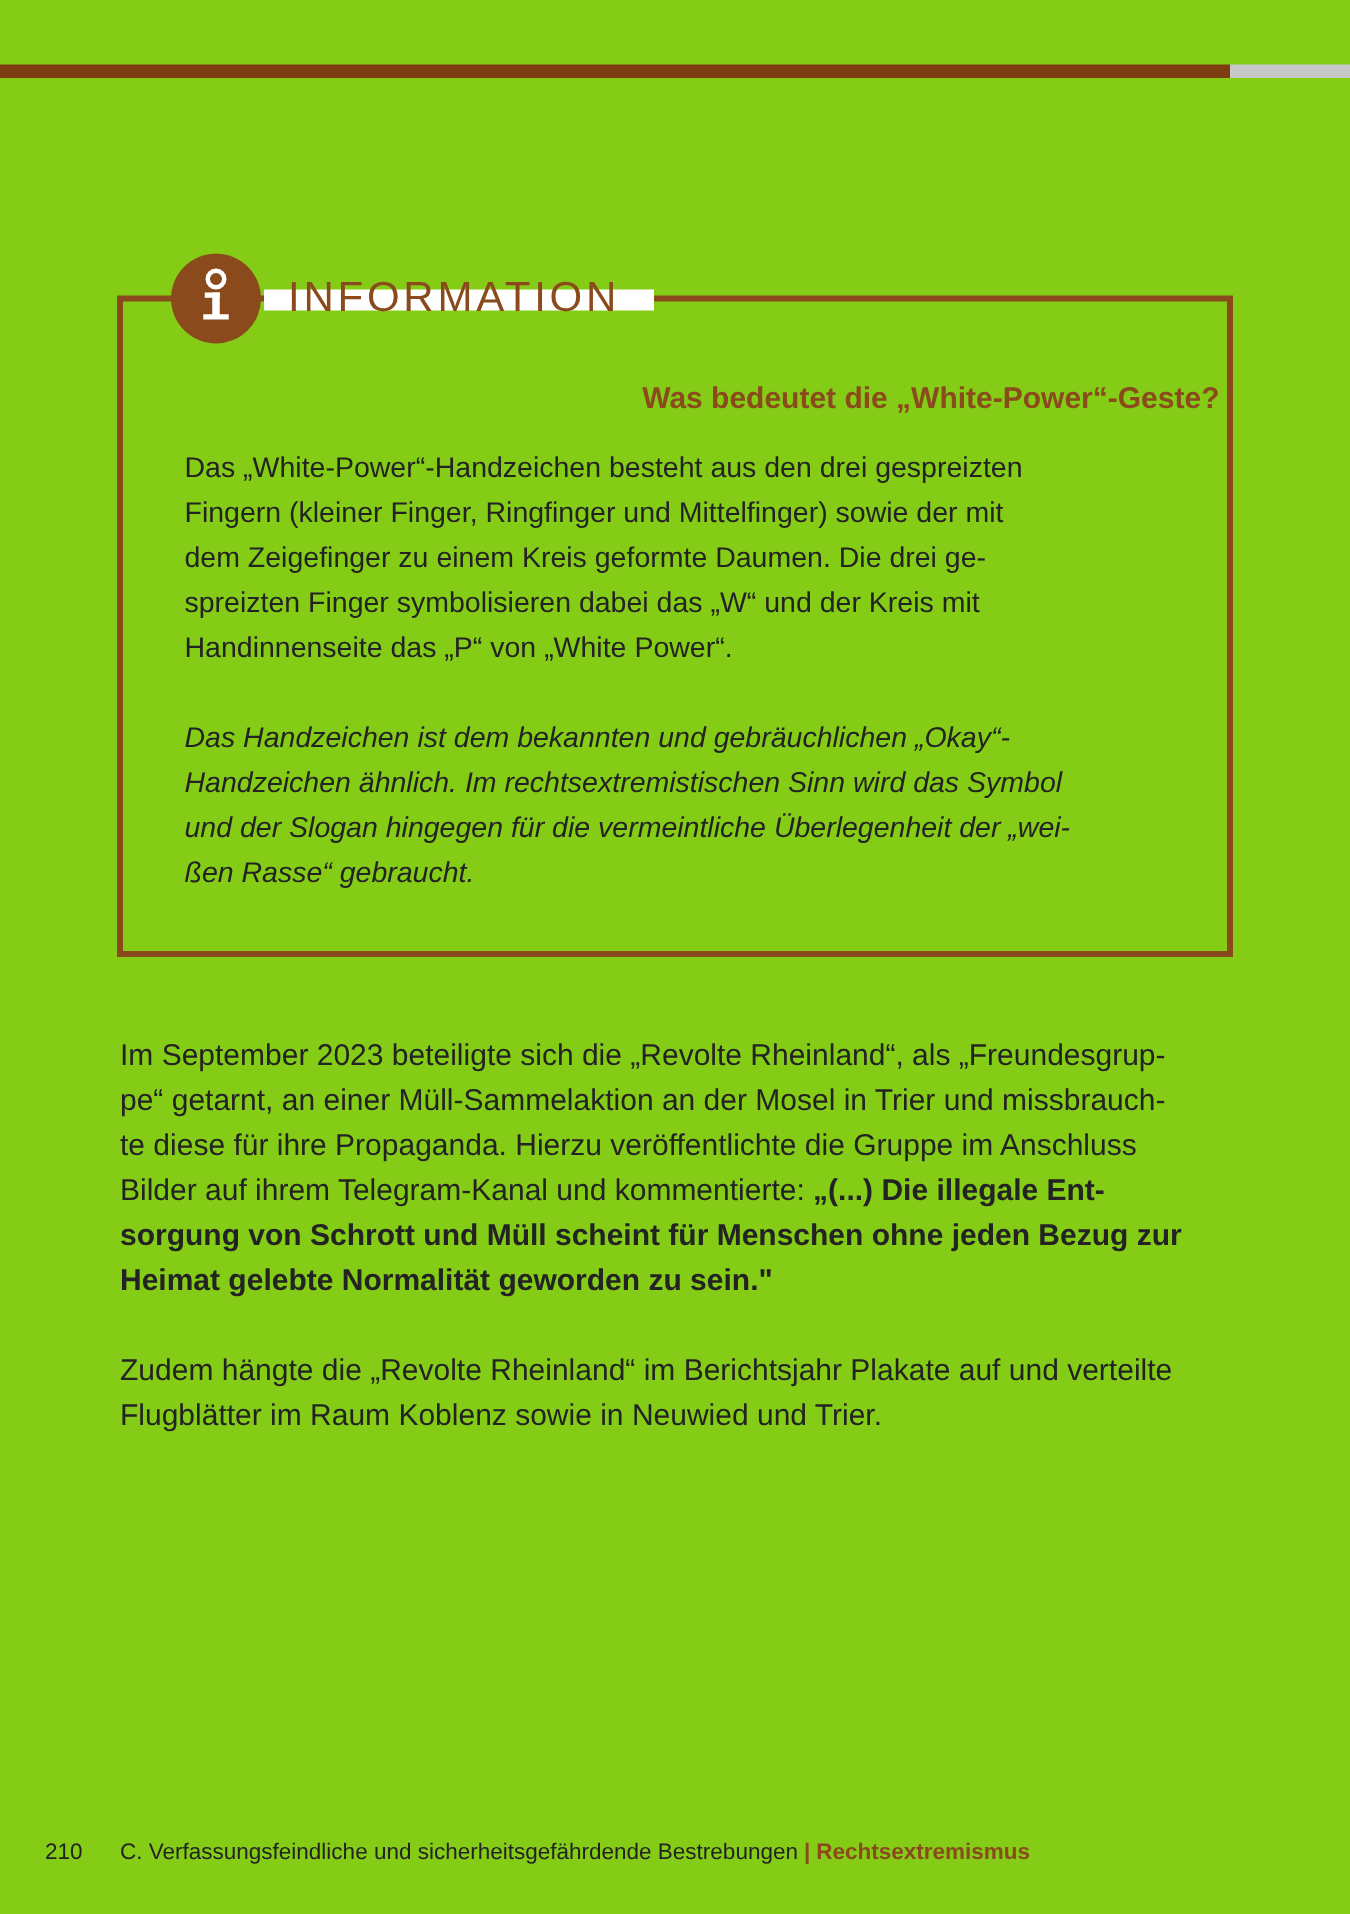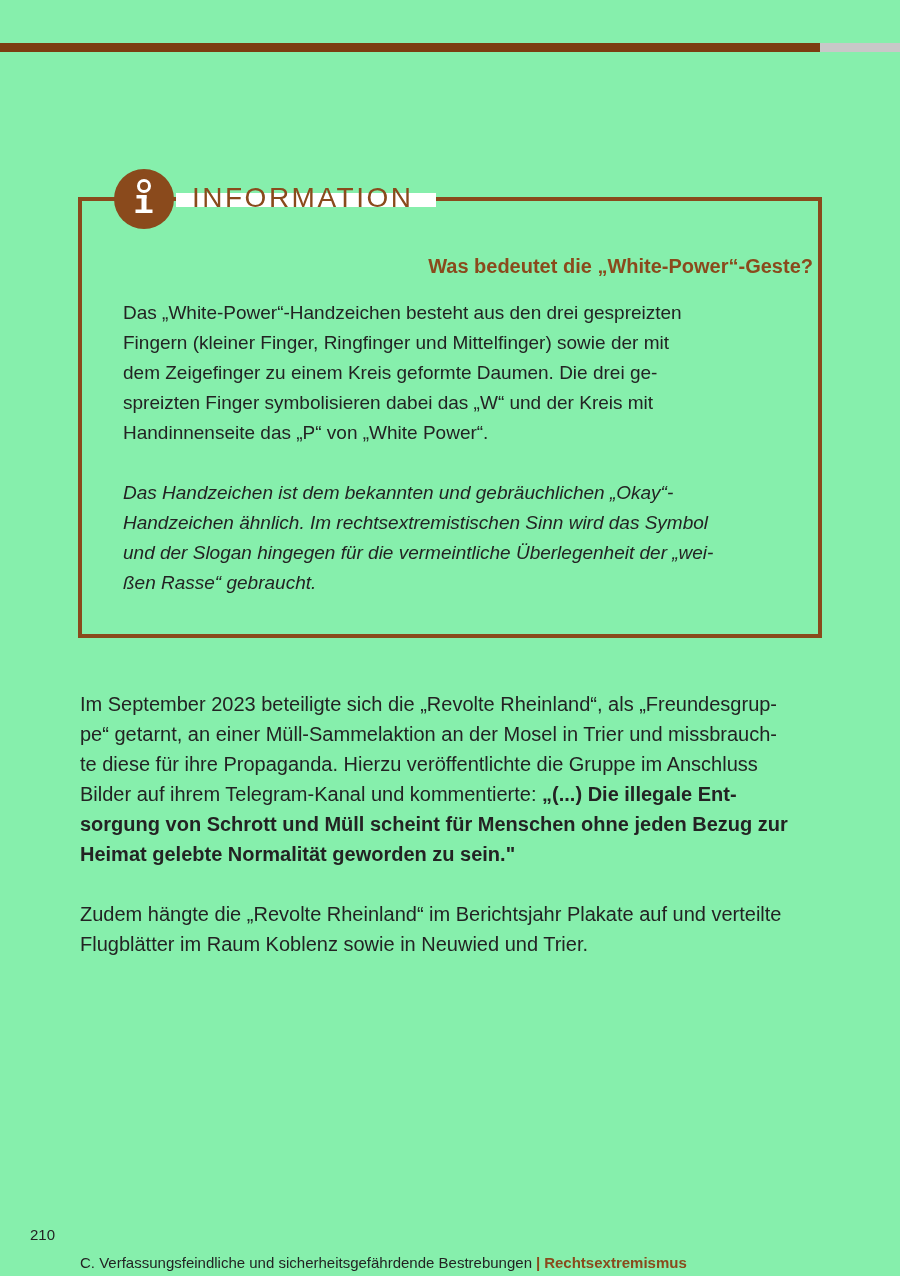--- a/index.html
+++ b/index.html
@@ -6,21 +6,21 @@
     --brown:#8a4a1c;
     --brown-dark:#7c3d11;
     --gray-bar:#c8c8c8;
     --ink:#232323;
   }
   *{margin:0;padding:0;box-sizing:border-box;}
   html,body{background:#ffffff;}
   .page{
     position:relative;
     width:900px;height:1276px;
-    background:#86efac;
+    background:#84cc16;
     font-family:"Liberation Sans","DejaVu Sans",sans-serif;
     color:var(--ink);
     overflow:hidden;
   }
   
   .topbar{position:absolute;left:0;top:43px;width:820px;height:9px;background:var(--brown-dark);}
   .topbar-end{position:absolute;left:820px;top:43px;width:80px;height:9px;background:var(--gray-bar);}
 
   
   .frame{
@@ -59,21 +59,21 @@
   .body-p.p1{top:689px;}
   .body-p.p2{top:899px;}
   .body-p .bold{font-weight:700;}
 
   
   .footer{
     position:absolute;left:0;top:1226px;width:900px;height:24px;
     font-size:15px;color:var(--ink);
   }
   .footer .page-number{position:absolute;left:30px;top:0;font-weight:400;}
-  .footer .footer-text{position:absolute;left:80px;top:0;white-space:nowrap;margin-top:28px;}
+  .footer .footer-text{position:absolute;left:80px;top:0;white-space:nowrap;}
   .footer .sep{color:var(--brown);font-weight:700;padding:0 4px;}
   .footer .section{color:var(--brown);font-weight:700;}
 </style>
 </head>
 <body>
 
 <div class="page">
 
   <div class="topbar"></div>
   <div class="topbar-end"></div>

